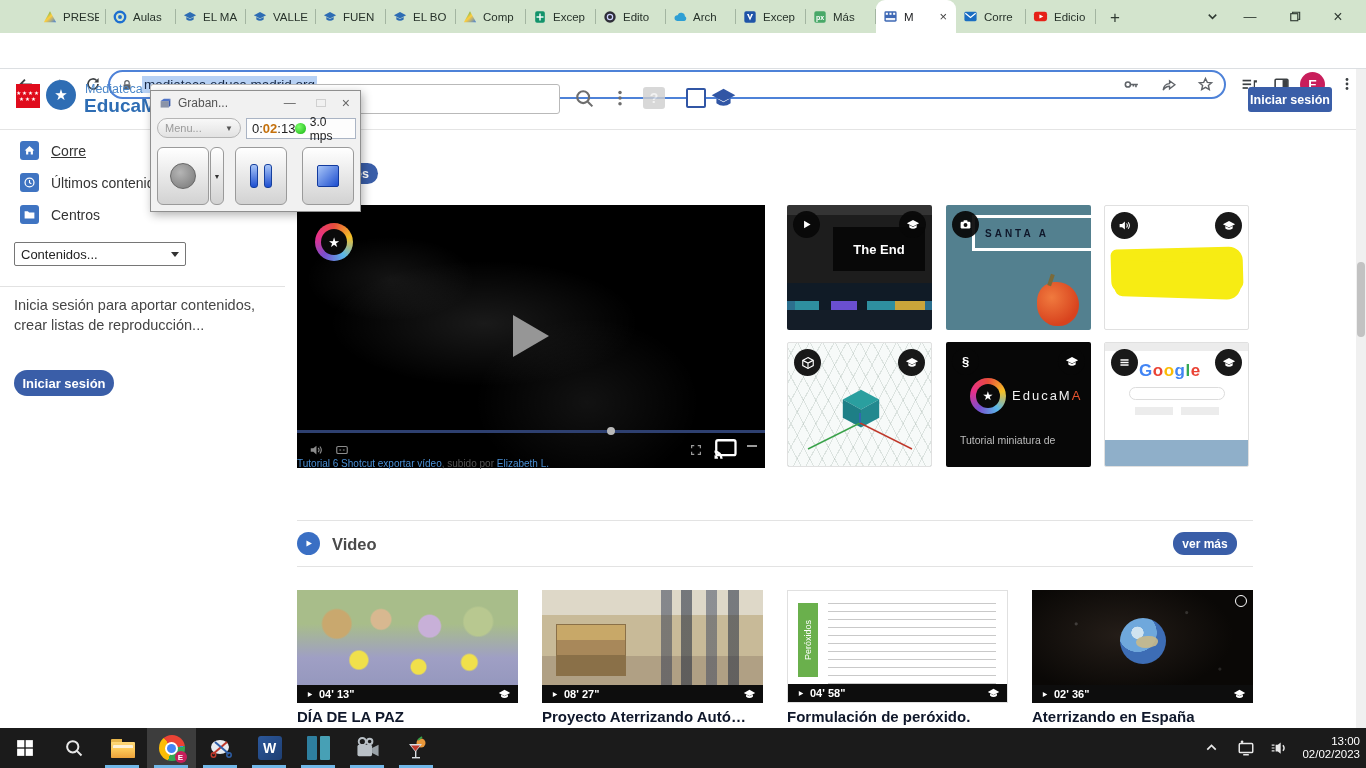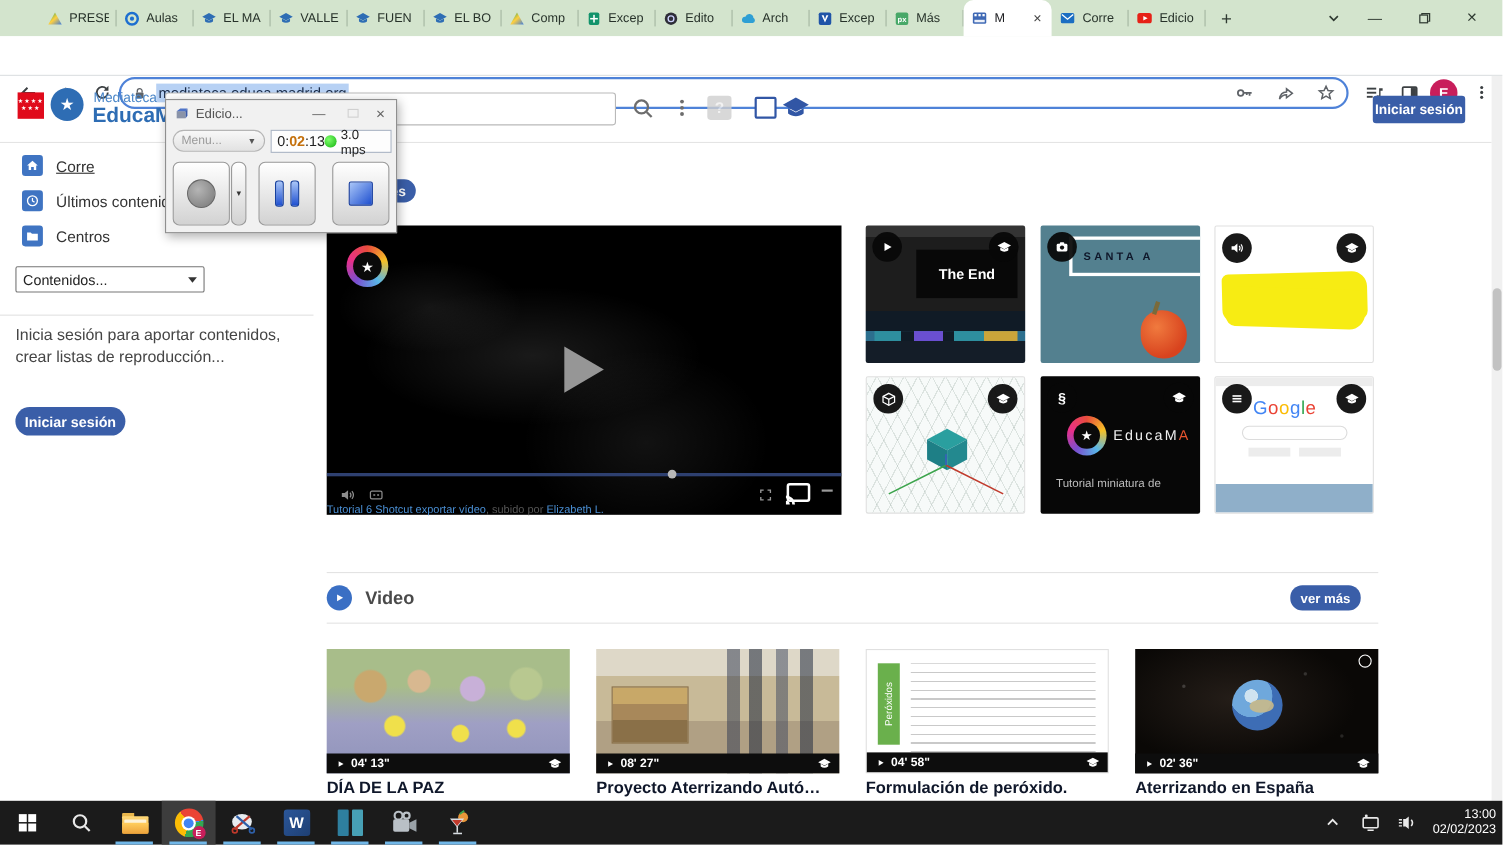--- a/index.html
+++ b/index.html
@@ -576,21 +576,21 @@
   <div class="bdg" style="left:6px;top:6px;font-size:13px;font-weight:bold">§</div>
   <div class="bdg" style="right:6px;top:6px">
       <svg class="ic" width="14" height="14" viewBox="0 0 16 16" style="color:#fff">
         <use href="#i-cap"></use>
       </svg>
     </div>
 </div>
 
 <div class="tile lt" style="left:1104px;top:342px">
   <div class="abs" style="left:0;top:0;width:100%;height:8px;background:#ececec"></div>
-  <div class="abs" style="left:34px;top:18px;font-size:17px;font-weight:normal;letter-spacing:.5px"><span style="color:#4285f4">G</span><span style="color:#ea4335">o</span><span style="color:#fbbc05">o</span><span style="color:#4285f4">g</span><span style="color:#34a853">l</span><span style="color:#ea4335">e</span></div>
+  <div class="abs" style="left:34px;top:18px;font-size:17px;font-weight:bold;letter-spacing:.5px"><span style="color:#4285f4">G</span><span style="color:#ea4335">o</span><span style="color:#fbbc05">o</span><span style="color:#4285f4">g</span><span style="color:#34a853">l</span><span style="color:#ea4335">e</span></div>
   <div class="abs" style="left:24px;top:44px;width:96px;height:13px;border:1px solid #dcdcdc;border-radius:7px"></div>
   <div class="abs" style="left:30px;top:64px;width:38px;height:8px;background:#ececec"></div>
   <div class="abs" style="left:76px;top:64px;width:38px;height:8px;background:#ececec"></div>
   <div class="abs" style="left:0;bottom:0;width:100%;height:26px;background:#8fafc9"></div>
   <div class="bdg" style="left:6px;top:6px">
       <svg class="ic" width="13" height="13" viewBox="0 0 16 16" style="color:#fff">
         <use href="#i-burger"></use>
       </svg>
     </div>
   <div class="bdg" style="right:6px;top:6px">
@@ -691,21 +691,21 @@
 <div class="sb-track abs"></div>
 <div class="sb-thumb abs"></div>
 
 <div class="dlg abs">
   <div class="dlg-title">
     <svg class="ic" width="13" height="13" viewBox="0 0 16 16">
         <rect x="2" y="5" width="10" height="8" fill="#8a93a8"></rect>
         <polygon points="2,5 6,2 14,2 12,5" fill="#4f74c8"></polygon>
         <polygon points="12,5 14,2 14,10 12,13" fill="#3a5aa8"></polygon>
       </svg>
-    <span style="flex:1">Edicio...</span>
+    <span style="flex:1">Graban...</span>
     <span style="color:#666;font-size:12px;padding:0 6px">—</span>
     <span style="width:10px;height:8px;border:1px solid #d0d0d0;margin:0 8px"></span>
     <span style="color:#666;font-size:14px;padding:0 2px">×</span>
   </div>
   <div class="abs" style="left:6px;top:27px;width:84px;height:20px;border:1px solid #b5b5b5;border-radius:10px;background:linear-gradient(180deg,#f8f8f8,#e2e2e2);display:flex;align-items:center;justify-content:space-between;padding:0 7px;font-size:11px;color:#9a9a9a">
     <span>Menu...</span>
     <span style="font-size:8px;color:#555">▼</span>
   </div>
   <div class="abs" style="left:95px;top:27px;width:110px;height:21px;background:#fdfdfd;border:1px solid #aab4c4;display:flex;align-items:center;padding:0 5px;font-size:13px">
     <span style="color:#222">0:</span>

